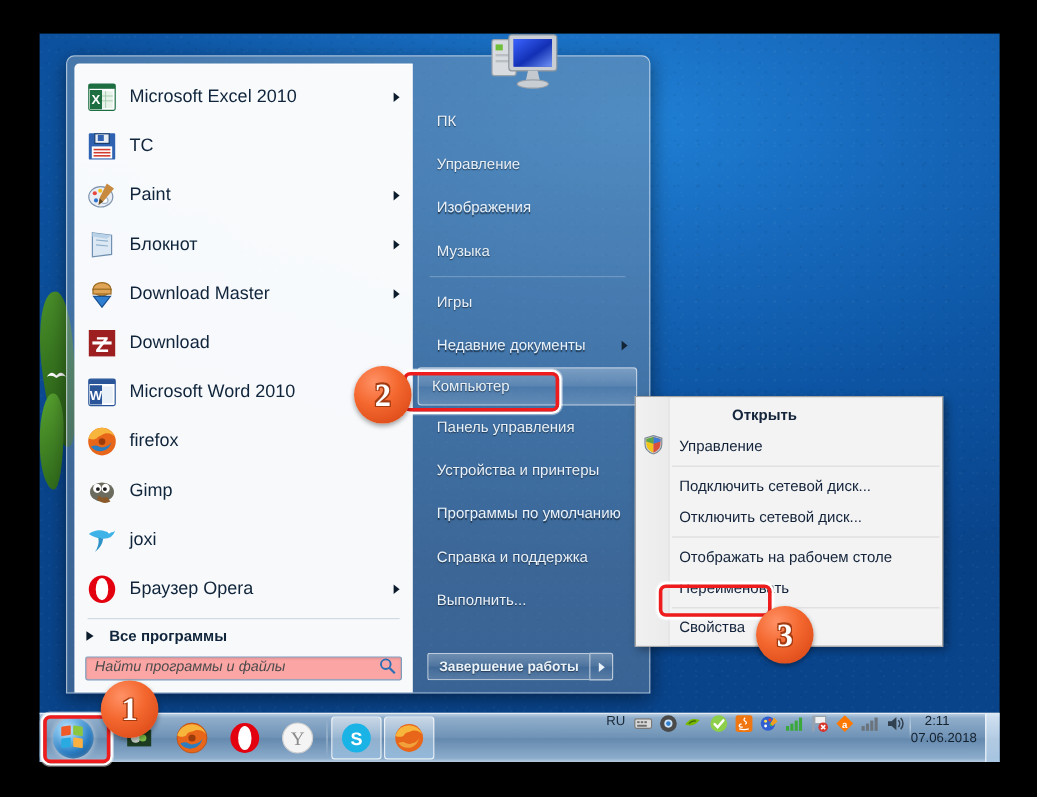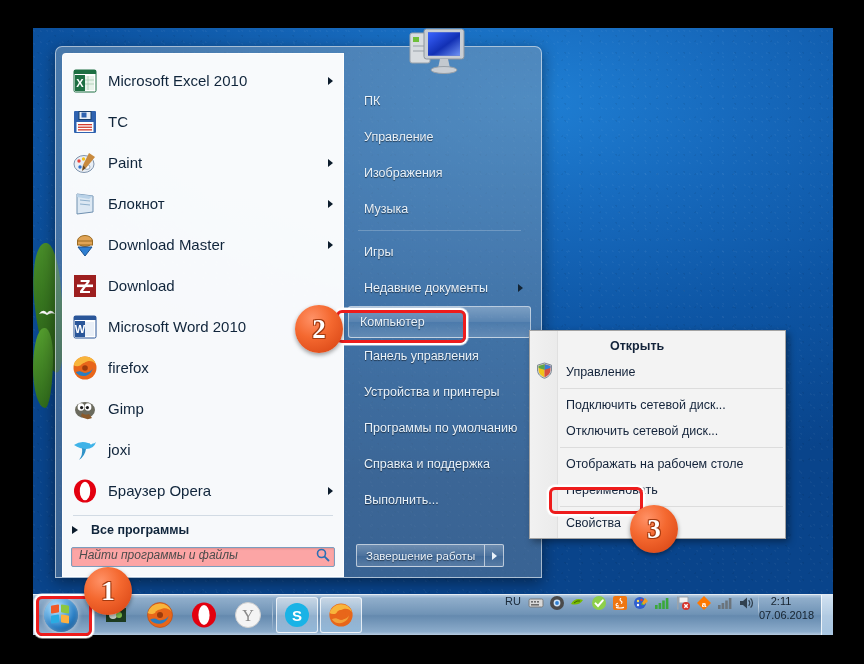--- a/index.html
+++ b/index.html
@@ -201,20 +201,21 @@
   .rp-divider { height: 1px; background: rgba(255,255,255,.22); margin: 3px 14px; }
   .rp-spacer { flex: 1; }
   .shutdown-row { display: flex; align-items: center; padding: 0 8px 10px 12px; }
   .shutdown-btn {
     height: 23px; padding: 0 9px; display: flex; align-items: center;
     font-size: 11.5px; color: #eaf2fa;
     background: linear-gradient(to bottom, rgba(255,255,255,.27), rgba(255,255,255,.10) 50%, rgba(255,255,255,.04) 51%, rgba(255,255,255,.16));
     border: 1px solid rgba(255,255,255,.6);
     border-radius: 2px 0 0 2px; border-right: none;
     text-shadow: 0 1px 1px rgba(0,0,0,.5);
+    font-weight: bold;
   }
   .shutdown-more {
     height: 23px; width: 20px; display: flex; align-items: center; justify-content: center;
     background: linear-gradient(to bottom, rgba(255,255,255,.27), rgba(255,255,255,.10) 50%, rgba(255,255,255,.04) 51%, rgba(255,255,255,.16));
     border: 1px solid rgba(255,255,255,.6);
     border-radius: 0 2px 2px 0;
   }
   .shutdown-more i { width:0;height:0;border-left:5px solid #eaf2fa;border-top:4px solid transparent;border-bottom:4px solid transparent; }
 
   

